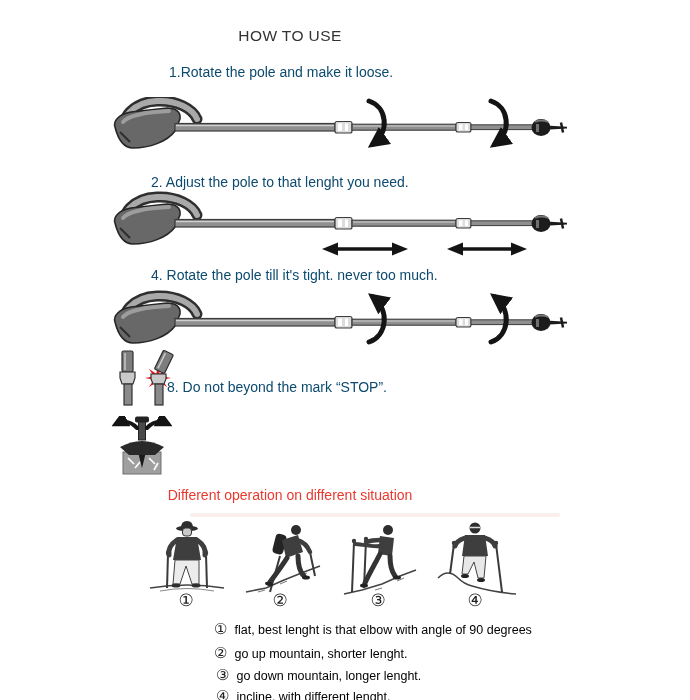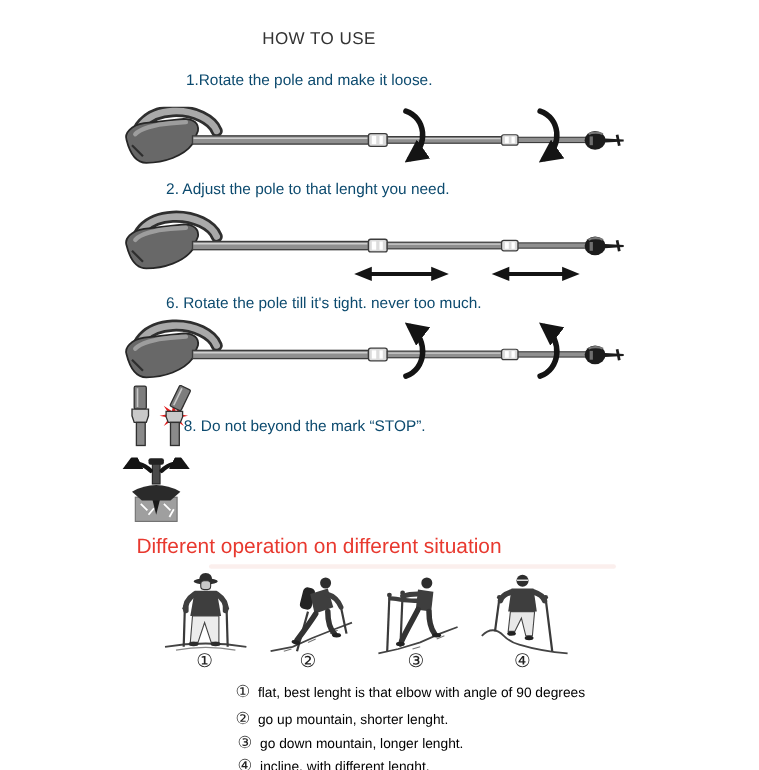--- a/index.html
+++ b/index.html
@@ -15,21 +15,21 @@
   .title{
     position:absolute;top:7px;left:0;width:100%;
     text-align:center;font-size:15.5px;letter-spacing:.4px;color:#333;
   }
   .step-text{
     position:absolute;font-size:14px;color:#0c4a6e;white-space:nowrap;
   }
   .ill{position:absolute;}
   .red-heading{
     position:absolute;top:467px;left:0;width:100%;
-    text-align:center;font-size:19px;color:#e8392f;
+    text-align:center;font-size:14px;color:#e8392f;
   }
   .fig-num{
     position:absolute;width:24px;text-align:center;
     font-size:17px;color:#222;top:570px;
   }
   .list-item{
     position:absolute;display:flex;align-items:baseline;gap:7px;white-space:nowrap;
   }
   .list-item .num{font-size:15px;color:#222;}
   .list-item .caption{font-size:12.5px;color:#000000;}
@@ -91,34 +91,34 @@
 
   <div class="step-text" style="left:169px;top:44px">1.Rotate the pole and make it loose.</div>
   <svg class="ill" style="left:111px;top:77px" width="458" height="64" viewBox="0 0 458 64">
     <use href="#pole" y="0"></use>
     <g>
       <path d="M258,4 C276,10 279,35 262,47" fill="none" stroke="#141414" stroke-width="5" stroke-linecap="round" marker-end="url(#ah)"></path>
       <path d="M380,4 C398,10 401,35 384,47" fill="none" stroke="#141414" stroke-width="5" stroke-linecap="round" marker-end="url(#ah)"></path>
     </g>
   </svg>
 
-  <div class="step-text" style="left:151px;top:143px">2. Adjust the pole to that lenght you need.</div>
+  <div class="step-text" style="left:151px;top:154px">2. Adjust the pole to that lenght you need.</div>
   <svg class="ill" style="left:111px;top:167px" width="458" height="74" viewBox="0 0 458 74">
     <use href="#pole" y="6"></use>
     <g fill="#141414">
       <line x1="226" y1="62" x2="282" y2="62" stroke="#141414" stroke-width="3.6"></line>
       <polygon points="211,62 227,55.5 227,68.5"></polygon>
       <polygon points="297,62 281,55.5 281,68.5"></polygon>
       <line x1="351" y1="62" x2="401" y2="62" stroke="#141414" stroke-width="3.6"></line>
       <polygon points="336,62 352,55.5 352,68.5"></polygon>
       <polygon points="416,62 400,55.5 400,68.5"></polygon>
     </g>
   </svg>
 
-  <div class="step-text" style="left:151px;top:247px">6. Rotate the pole till it's tight. never too much.</div>
+  <div class="step-text" style="left:151px;top:247px">4. Rotate the pole till it's tight. never too much.</div>
   <svg class="ill" style="left:111px;top:266px" width="458" height="64" viewBox="0 0 458 64">
     <use href="#pole" y="6"></use>
     <g>
       <path d="M258,56 C276,50 279,24 262,11" fill="none" stroke="#141414" stroke-width="5" stroke-linecap="round" marker-end="url(#ah)"></path>
       <path d="M380,56 C398,50 401,24 384,11" fill="none" stroke="#141414" stroke-width="5" stroke-linecap="round" marker-end="url(#ah)"></path>
     </g>
   </svg>
 
   <svg class="ill" style="left:106px;top:330px" width="84" height="62" viewBox="0 0 84 62">
 

